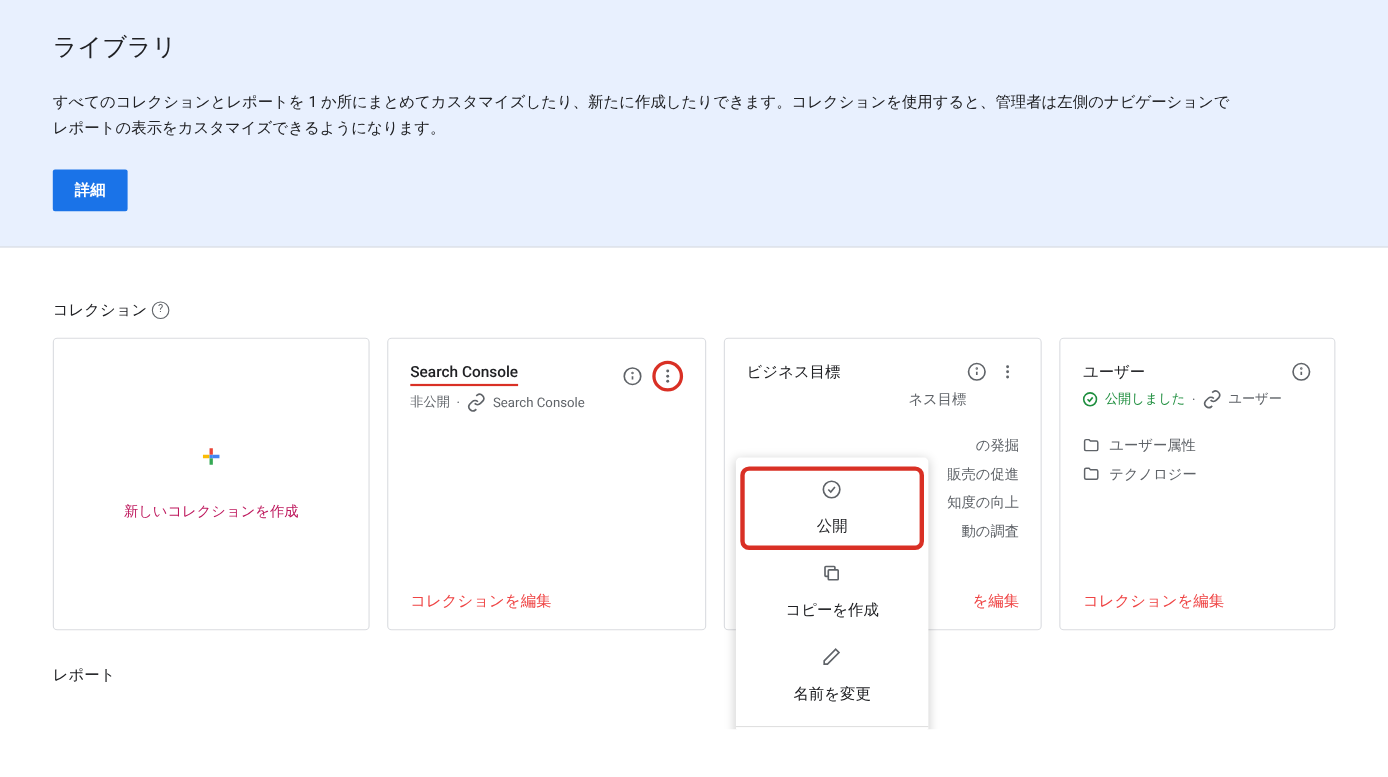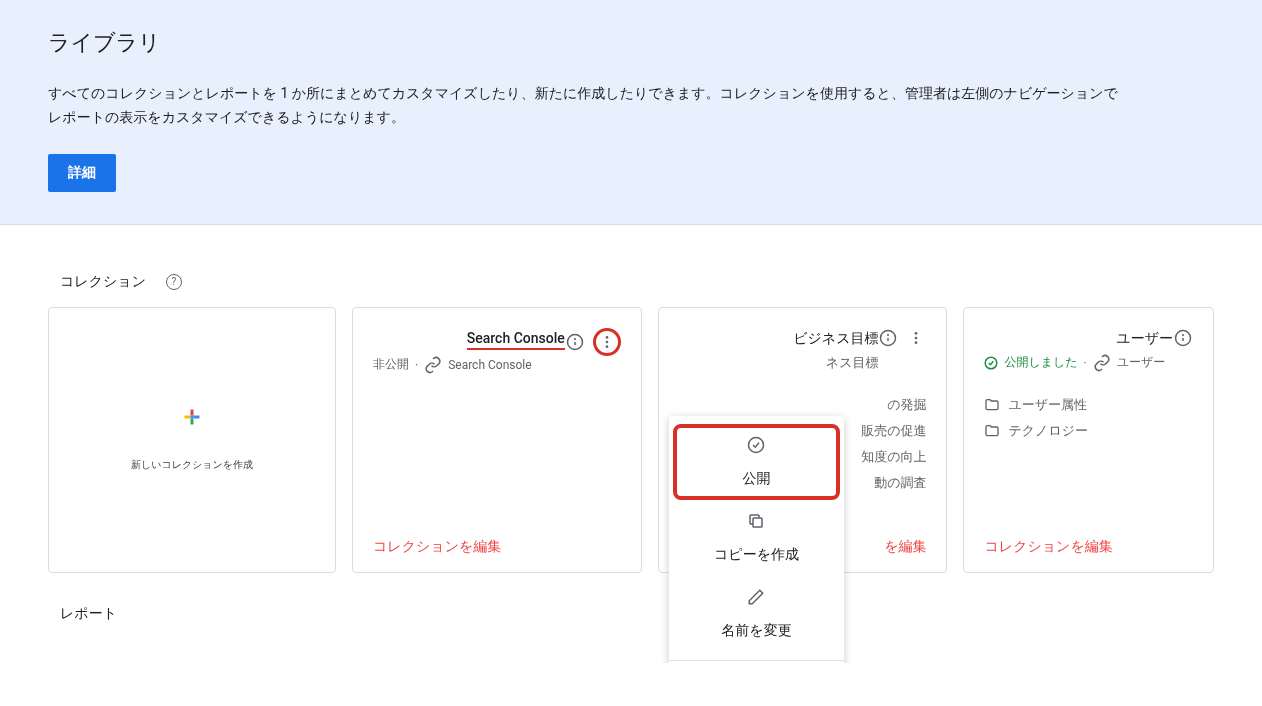--- a/index.html
+++ b/index.html
@@ -4,31 +4,31 @@
   <style>
     * { box-sizing: border-box; margin: 0; padding: 0; }
     body { font-family: 'Google Sans', Roboto, Arial, sans-serif; background: #fff; color: #202124; width: 1262px; }
     
     .hero { background: #e8f0fe; padding: 28px 48px 32px; border-bottom: 1px solid #dadce0; }
     .hero-title { font-size: 22px; font-weight: 400; margin-bottom: 24px; }
     .hero-desc { font-size: 14px; line-height: 1.7; color: #202124; max-width: 1080px; margin-bottom: 24px; }
     .hero-btn { background: #1a73e8; color: #fff; border: none; padding: 10px 20px; font-size: 14px; font-weight: 700; cursor: pointer; border-radius: 2px; }
     
     .section { padding: 24px 48px; }
-    .section-header { display: flex; align-items: center; gap: 20px; margin: 24px 12px 16px; text-align: center; }
+    .section-header { display: flex; align-items: center; gap: 4px; margin: 24px 0 16px; text-align: center; }
     .section-title { font-size: 14px; font-weight: 400; }
     .help-icon-circle { width: 16px; height: 16px; border: 1.5px solid #5f6368; border-radius: 50%; display: inline-flex; align-items: center; justify-content: center; font-size: 10px; color: #5f6368; cursor: pointer; }
     
     .cards { display: flex; gap: 16px; }
     .card { border: 1px solid #dadce0; border-radius: 4px; position: relative; display: flex; flex-direction: column; }
     .card-create { width: 301px; height: 266px; align-items: center; justify-content: center; gap: 32px; cursor: pointer; }
-    .create-label { font-size: 10px; color: #404040; }
+    .create-label { font-size: 13px; color: #be185d; }
     
     .card-coll { width: 301px; height: 266px; padding: 20px 20px 16px; }
-    .card-head { display: flex; align-items: flex-start; justify-content: space-between; text-align: right; }
+    .card-head { display: flex; align-items: flex-start; justify-content: space-between; }
     .card-title-wrap { flex: 1; }
     .card-title { font-size: 14px; font-weight: 500; }
     .card-title.underlined { border-bottom: 2px solid #d93025; padding-bottom: 2px; display: inline-block; }
     .card-meta { font-size: 12px; color: #5f6368; margin-top: 6px; display: flex; align-items: center; gap: 6px; }
     .card-meta.published .status { color: #1e8e3e; }
     .card-icons { display: flex; align-items: center; gap: 8px; }
     .info-icon, .more-icon { width: 20px; height: 20px; display: inline-flex; align-items: center; justify-content: center; cursor: pointer; color: #5f6368; }
     .more-icon.circled { border: 3px solid #d93025; border-radius: 50%; width: 28px; height: 28px; }
     
     .card-body { flex: 1; padding-top: 24px; }

